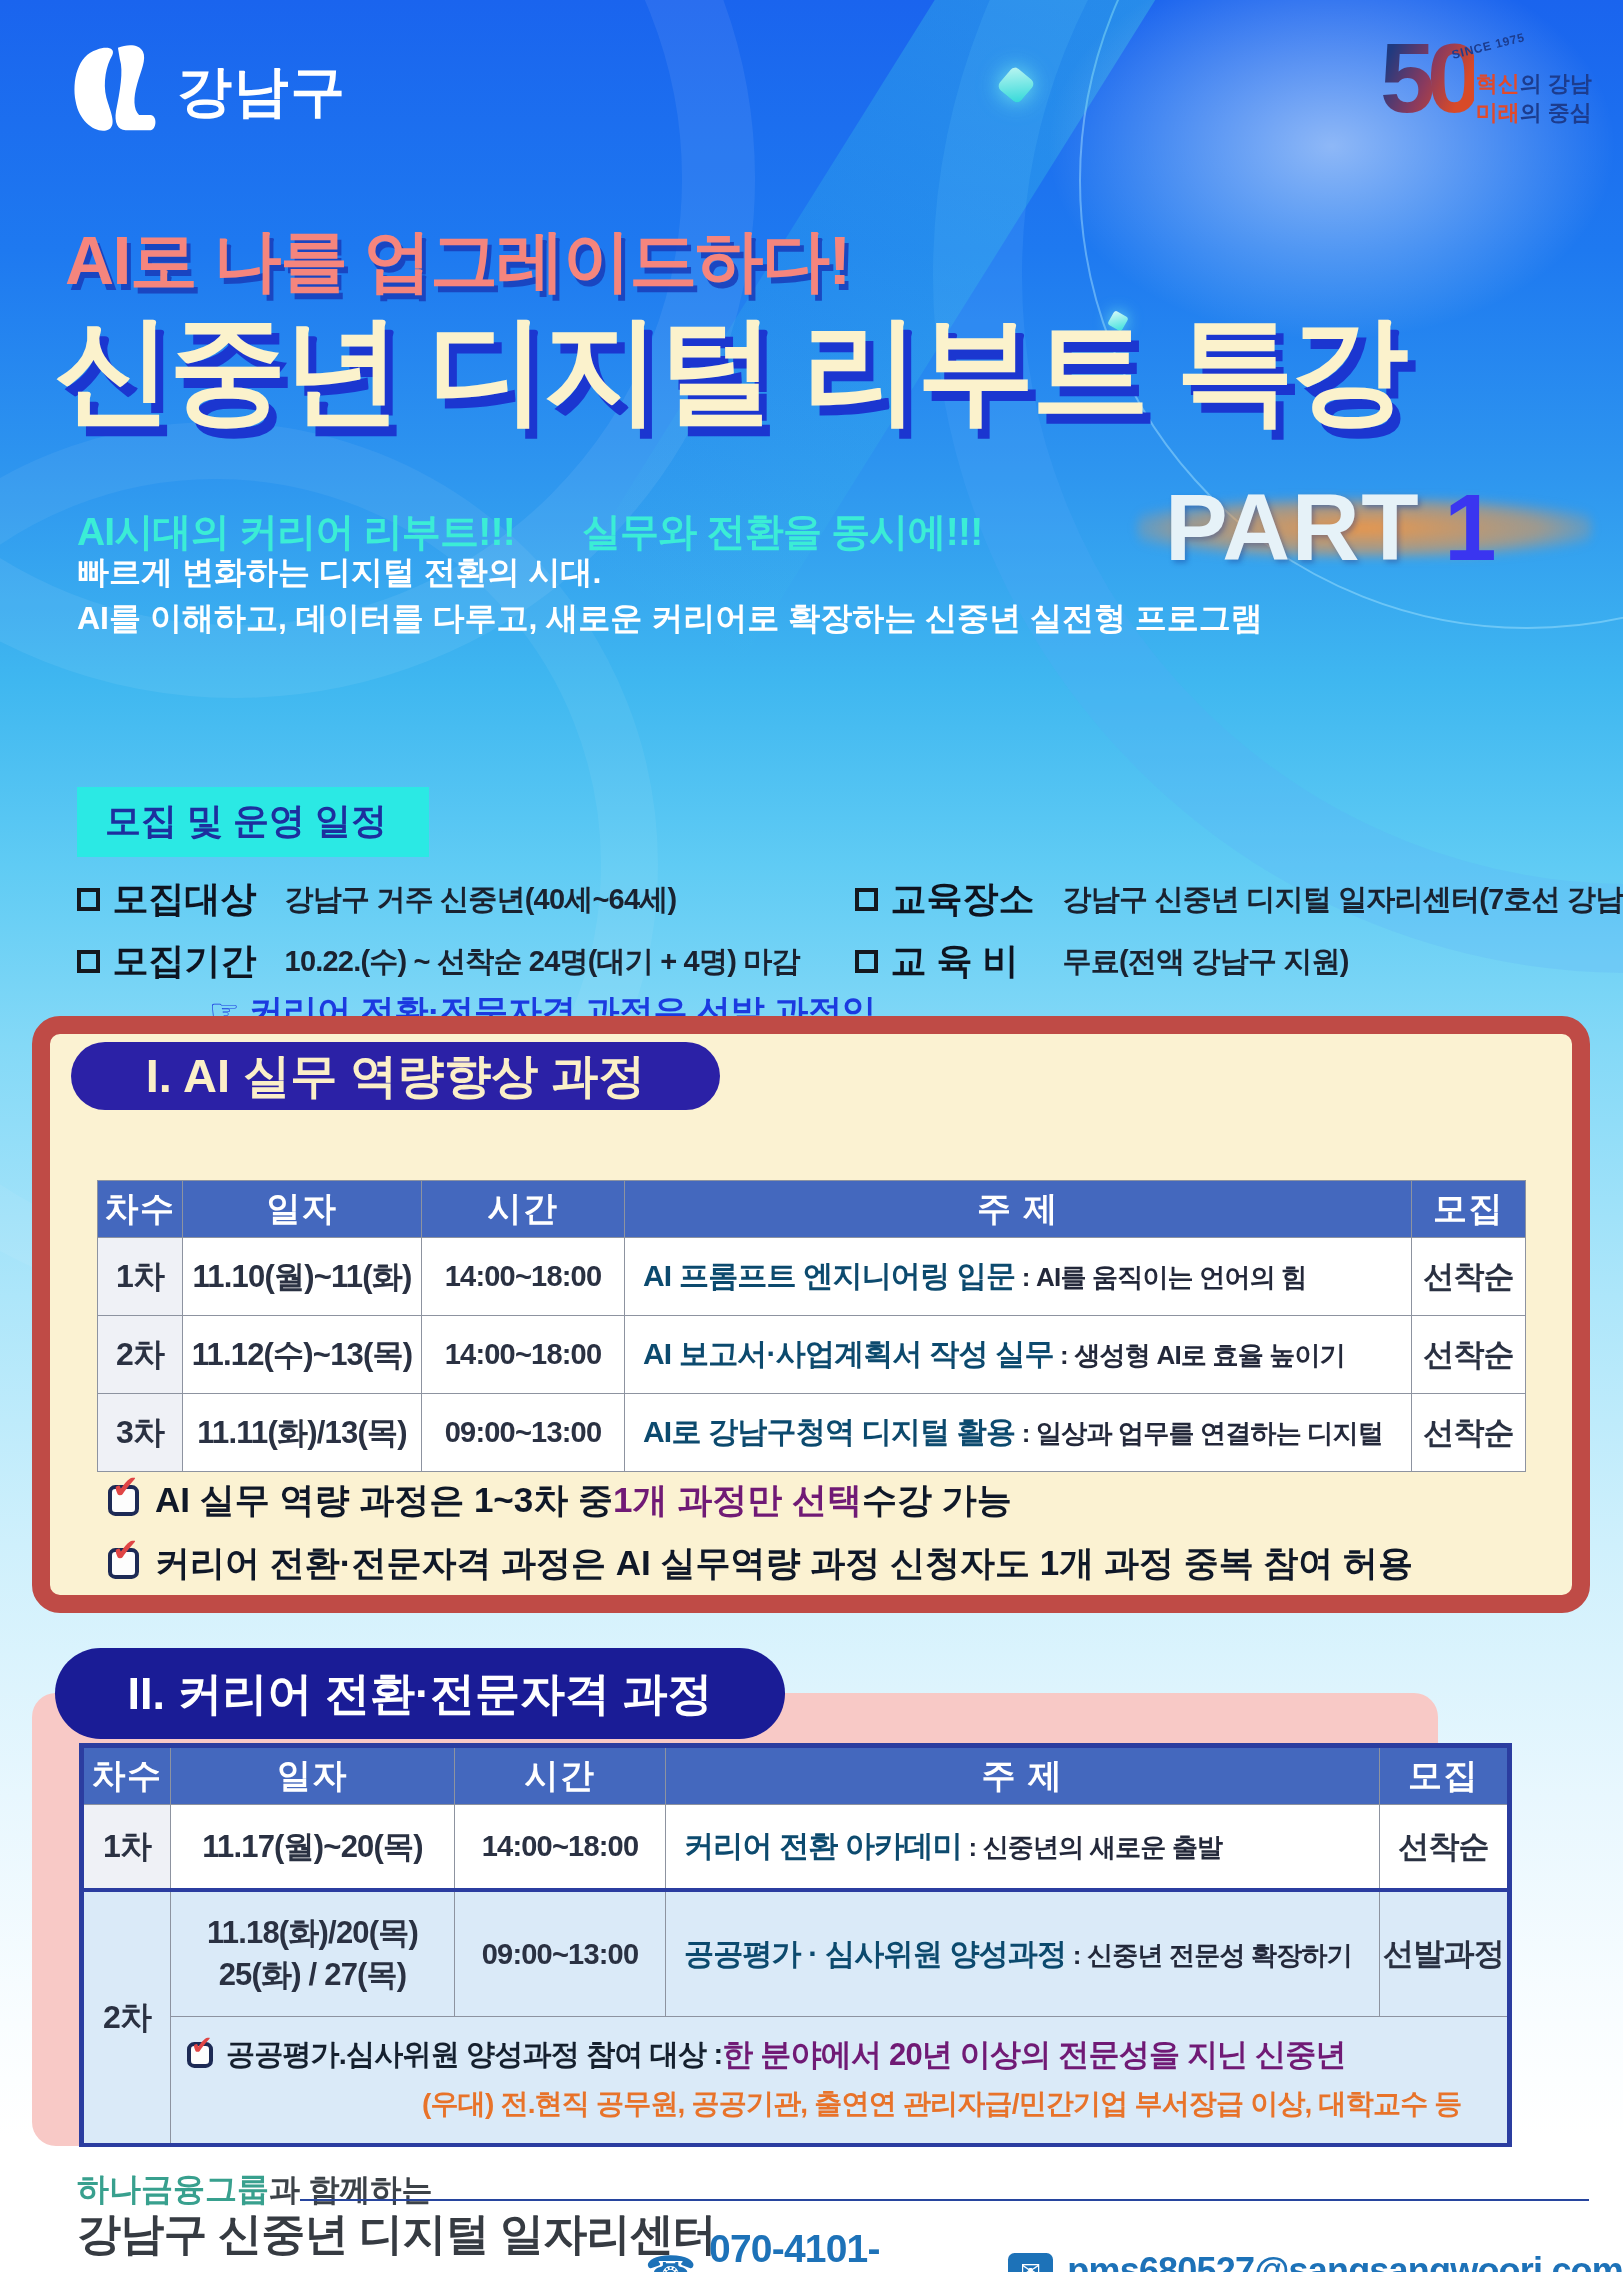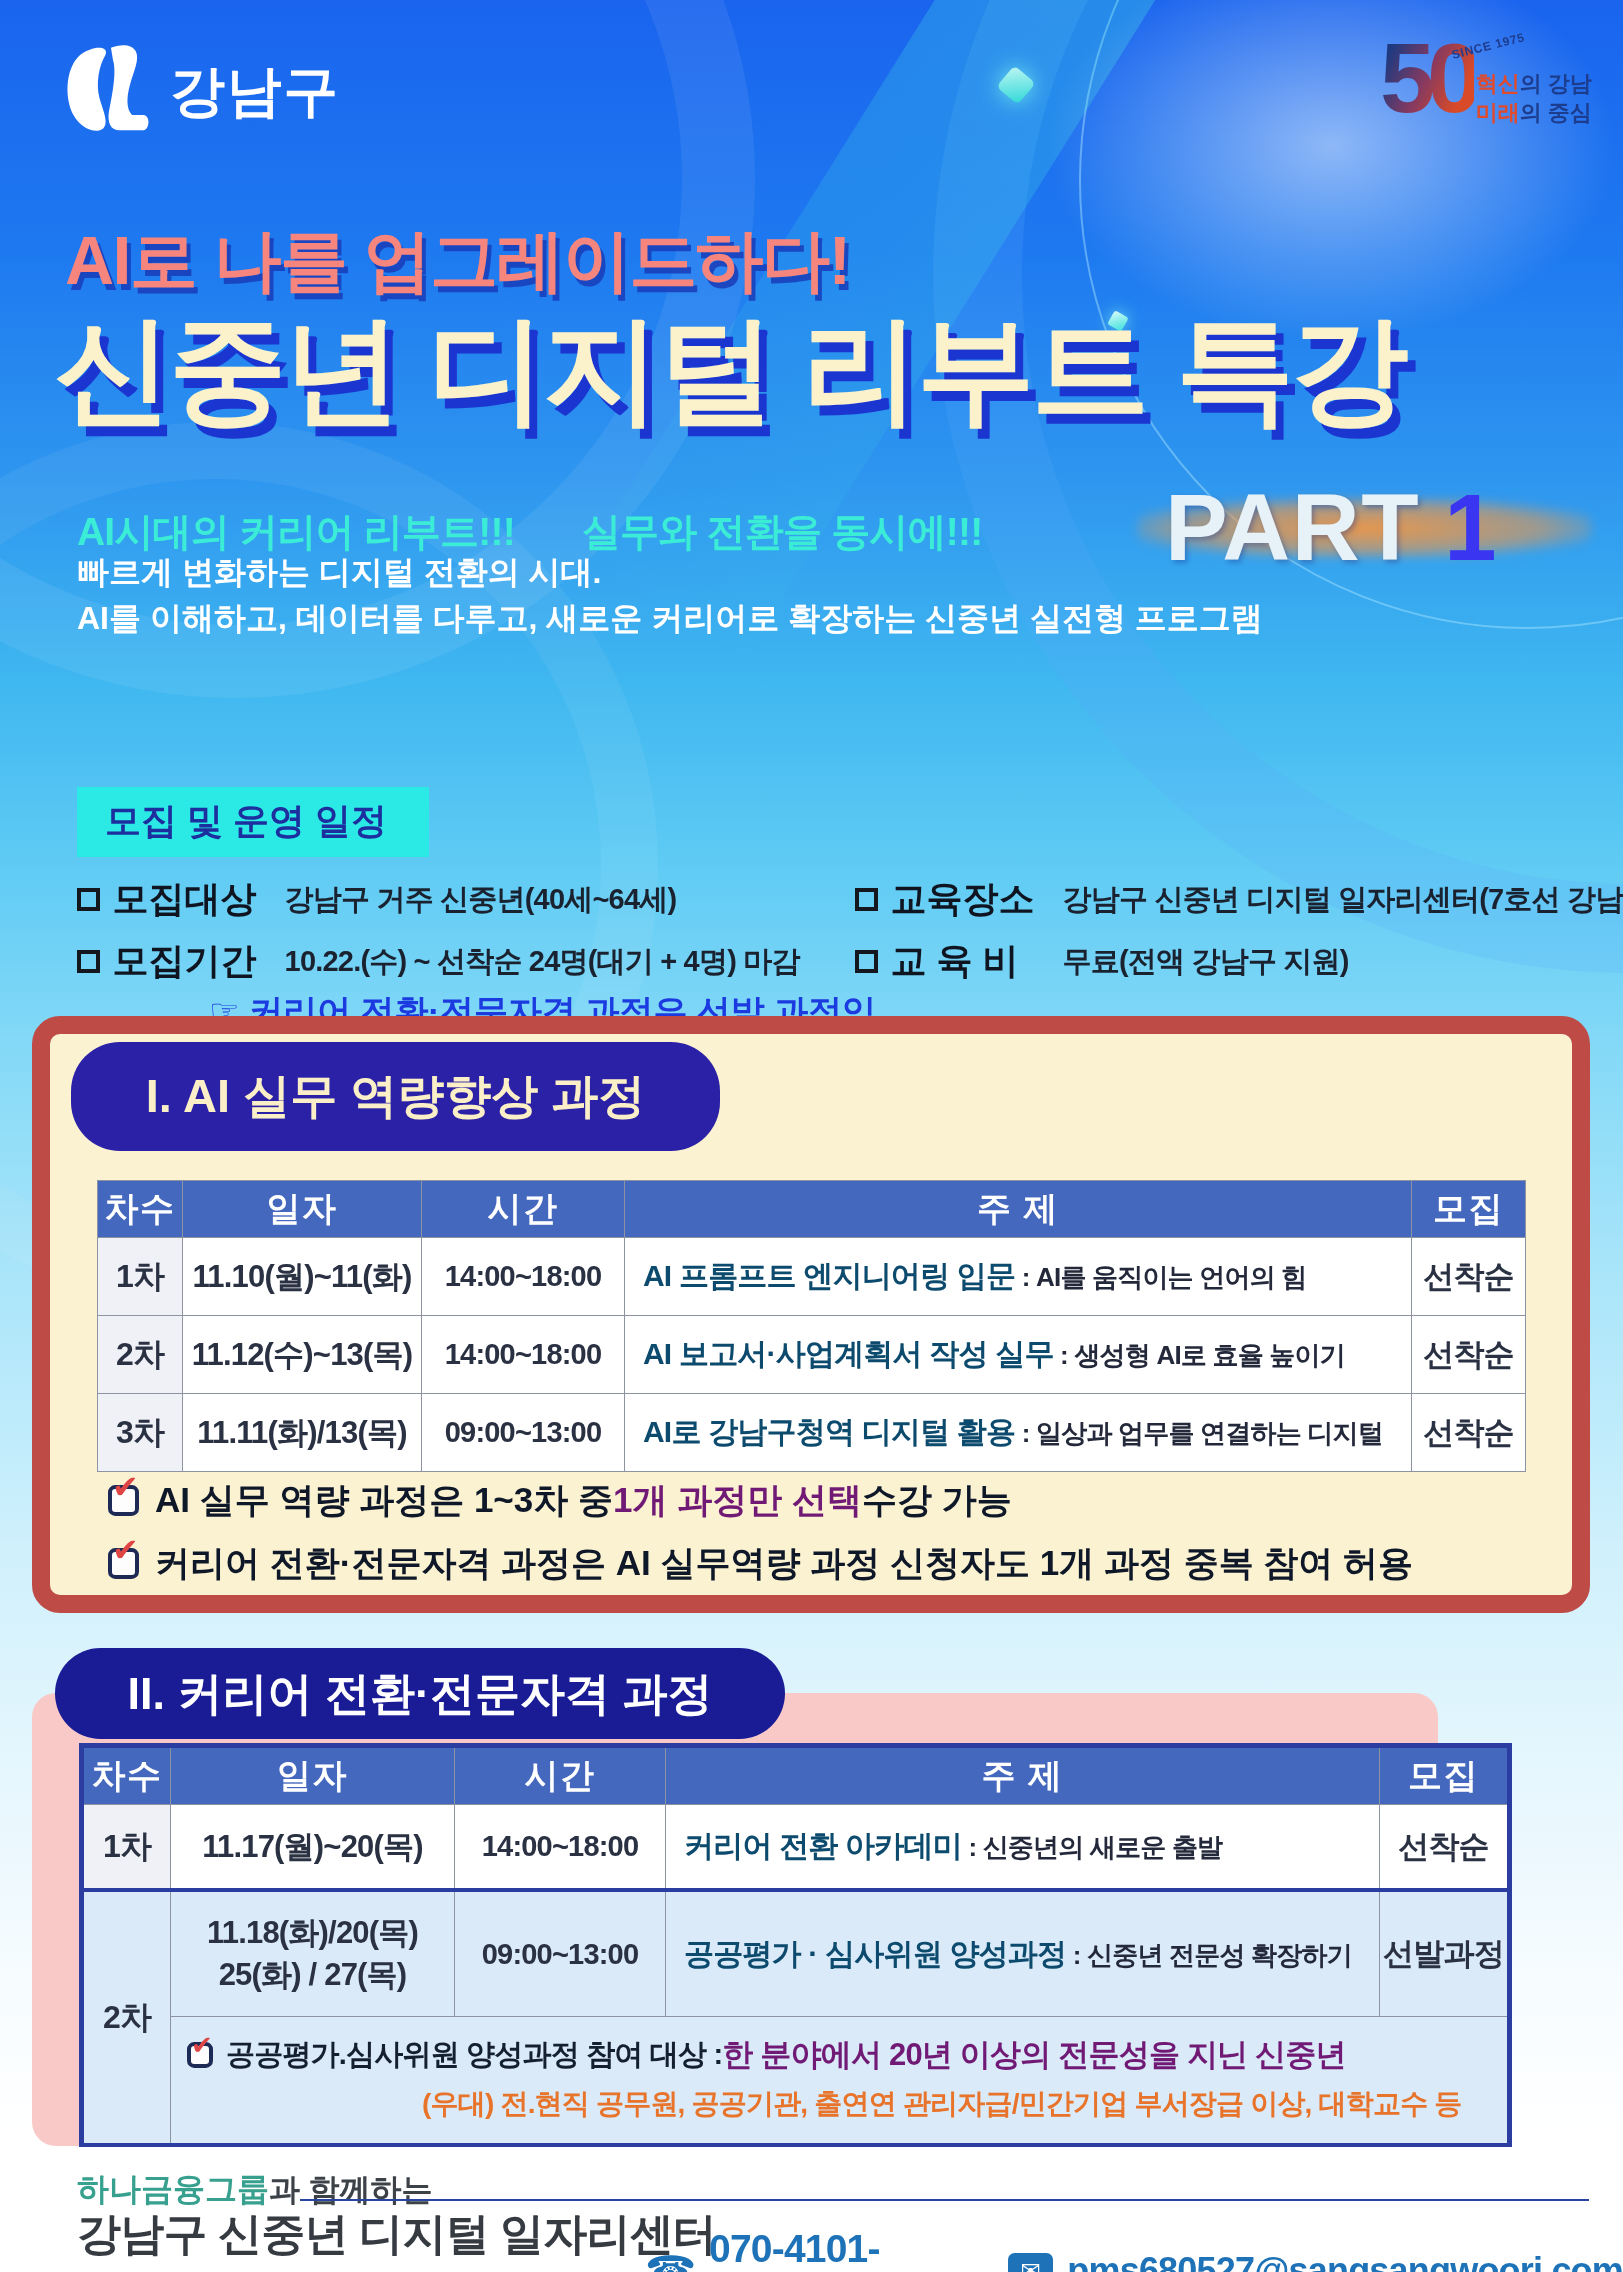--- a/index.html
+++ b/index.html
@@ -15,21 +15,21 @@
   .d{position:absolute;z-index:0;}
   .d-ring1{left:933px;top:-422px;width:1217px;height:1217px;border-radius:50%;border:89px solid rgba(88,168,248,0.20);}
   .d-ring2{left:1079px;top:-268px;width:893px;height:893px;border-radius:50%;border:2.4px solid rgba(170,230,255,0.45);}
   .d-ring3{left:-284px;top:-341px;width:893px;height:893px;border-radius:50%;border:73px solid rgba(255,255,255,0.07);}
   .d-ring4{left:-227px;top:422px;width:771px;height:771px;border-radius:50%;border:57px solid rgba(255,255,255,0.06);}
   .d-band{left:779px;top:-130px;width:187px;height:812px;transform:rotate(32deg);background:linear-gradient(180deg,rgba(70,235,225,0.30),rgba(70,235,225,0));}
   .d-glow{left:1023px;top:-65px;width:617px;height:422px;background:radial-gradient(ellipse at center,rgba(255,255,255,0.50),rgba(255,255,255,0) 65%);}
   .d-cube{left:1002px;top:71px;width:28px;height:28px;transform:rotate(40deg);background:linear-gradient(135deg,#BFF6F2,#2ED8D8);border-radius:5.7px;box-shadow:0 0 21px rgba(120,240,235,0.9);}
   .d-cube2{left:1110px;top:313px;width:16px;height:16px;transform:rotate(30deg);background:linear-gradient(135deg,#D8FBF8,#3AE0DC);border-radius:3.2px;box-shadow:0 0 14.6px rgba(120,240,235,0.8);}
   
-  .logo{position:absolute;left:61px;top:42px;display:flex;align-items:center;gap:13px;z-index:2;}
+  .logo{position:absolute;left:68px;top:42px;display:flex;align-items:center;gap:13px;z-index:2;}
   .logo svg{width:96px;height:96px;}
   .logo-text{color:#fff;font-size:55px;font-weight:800;letter-spacing:1.6px;}
   .anniv{position:absolute;left:1380px;top:28px;display:flex;align-items:flex-start;z-index:2;}
   .anniv-num{font-size:99px;font-weight:900;letter-spacing:-8px;line-height:1;
     background:linear-gradient(115deg,#1F3A80 15%,#8A3A5E 50%,#D84A28 80%);
     -webkit-background-clip:text;background-clip:text;color:transparent;}
   .anniv-since{position:absolute;left:71px;top:11.4px;transform:rotate(-14deg);font-size:12px;font-weight:800;color:#1C3C8E;letter-spacing:0.8px;}
   .anniv-text{margin-left:1.6px;margin-top:42px;line-height:1.3;white-space:nowrap;}
   .anniv-line{font-size:22px;font-weight:900;}
   .acc-red{color:#E14A2B;} .acc-navy{color:#1C3C8E;}
@@ -56,21 +56,21 @@
   .sched-value{font-size:29px;font-weight:700;color:#1A2230;letter-spacing:-0.8px;}
   .pos-i0{left:77px;top:875px;} .pos-i1{left:77px;top:937px;}
   .pos-i2{left:855px;top:875px;} .pos-i3{left:855px;top:937px;}
   .sched-note{position:absolute;left:209px;top:989px;font-size:34px;font-weight:800;color:#1B3AE0;z-index:2;}
   .sched-note .ptr{margin-right:9.7px;}
   
   .sec1{position:absolute;left:32px;top:1016px;width:1558px;height:597px;background:#FBF2D2;
     border:18px solid #BF4B46;border-radius:28px;box-sizing:border-box;z-index:2;}
   .sec2{position:absolute;left:32px;top:1693px;width:1406px;height:453px;background:#F8C9C6;border-radius:24px;z-index:2;}
   .pill{position:absolute;border-radius:49px;display:flex;align-items:center;justify-content:center;white-space:nowrap;}
-  .pill1{left:21px;top:8px;width:649px;height:109px;background:#2B21A6;color:#FBEFC8;font-size:47px;font-weight:900;}
+  .pill1{left:21px;top:8px;width:649px;height:68px;background:#2B21A6;color:#FBEFC8;font-size:47px;font-weight:900;}
   .pill2{left:23px;top:-45px;width:730px;height:91px;background:#1A1C96;color:#FFFFFF;font-size:45px;font-weight:900;}
   
   table{border-collapse:collapse;position:absolute;table-layout:fixed;}
   .tbl1{left:47px;top:146px;width:1428px;}
   .tbl2{left:47px;top:50px;width:1428px;border:5.7px solid #2B3DA0;}
   th{background:#4468BE;color:#fff;font-size:34px;font-weight:800;height:54px;border:1.6px solid #8D93A0;letter-spacing:1.6px;}
   td{background:#fff;border:1.6px solid #8D93A0;font-size:31px;color:#2A3142;text-align:center;font-weight:600;letter-spacing:-0.8px;}
   .tbl1 td{height:75px;}
   td.no{background:#EFF1F6;font-weight:700;font-size:32px;}
   td.time{font-size:29px;}

